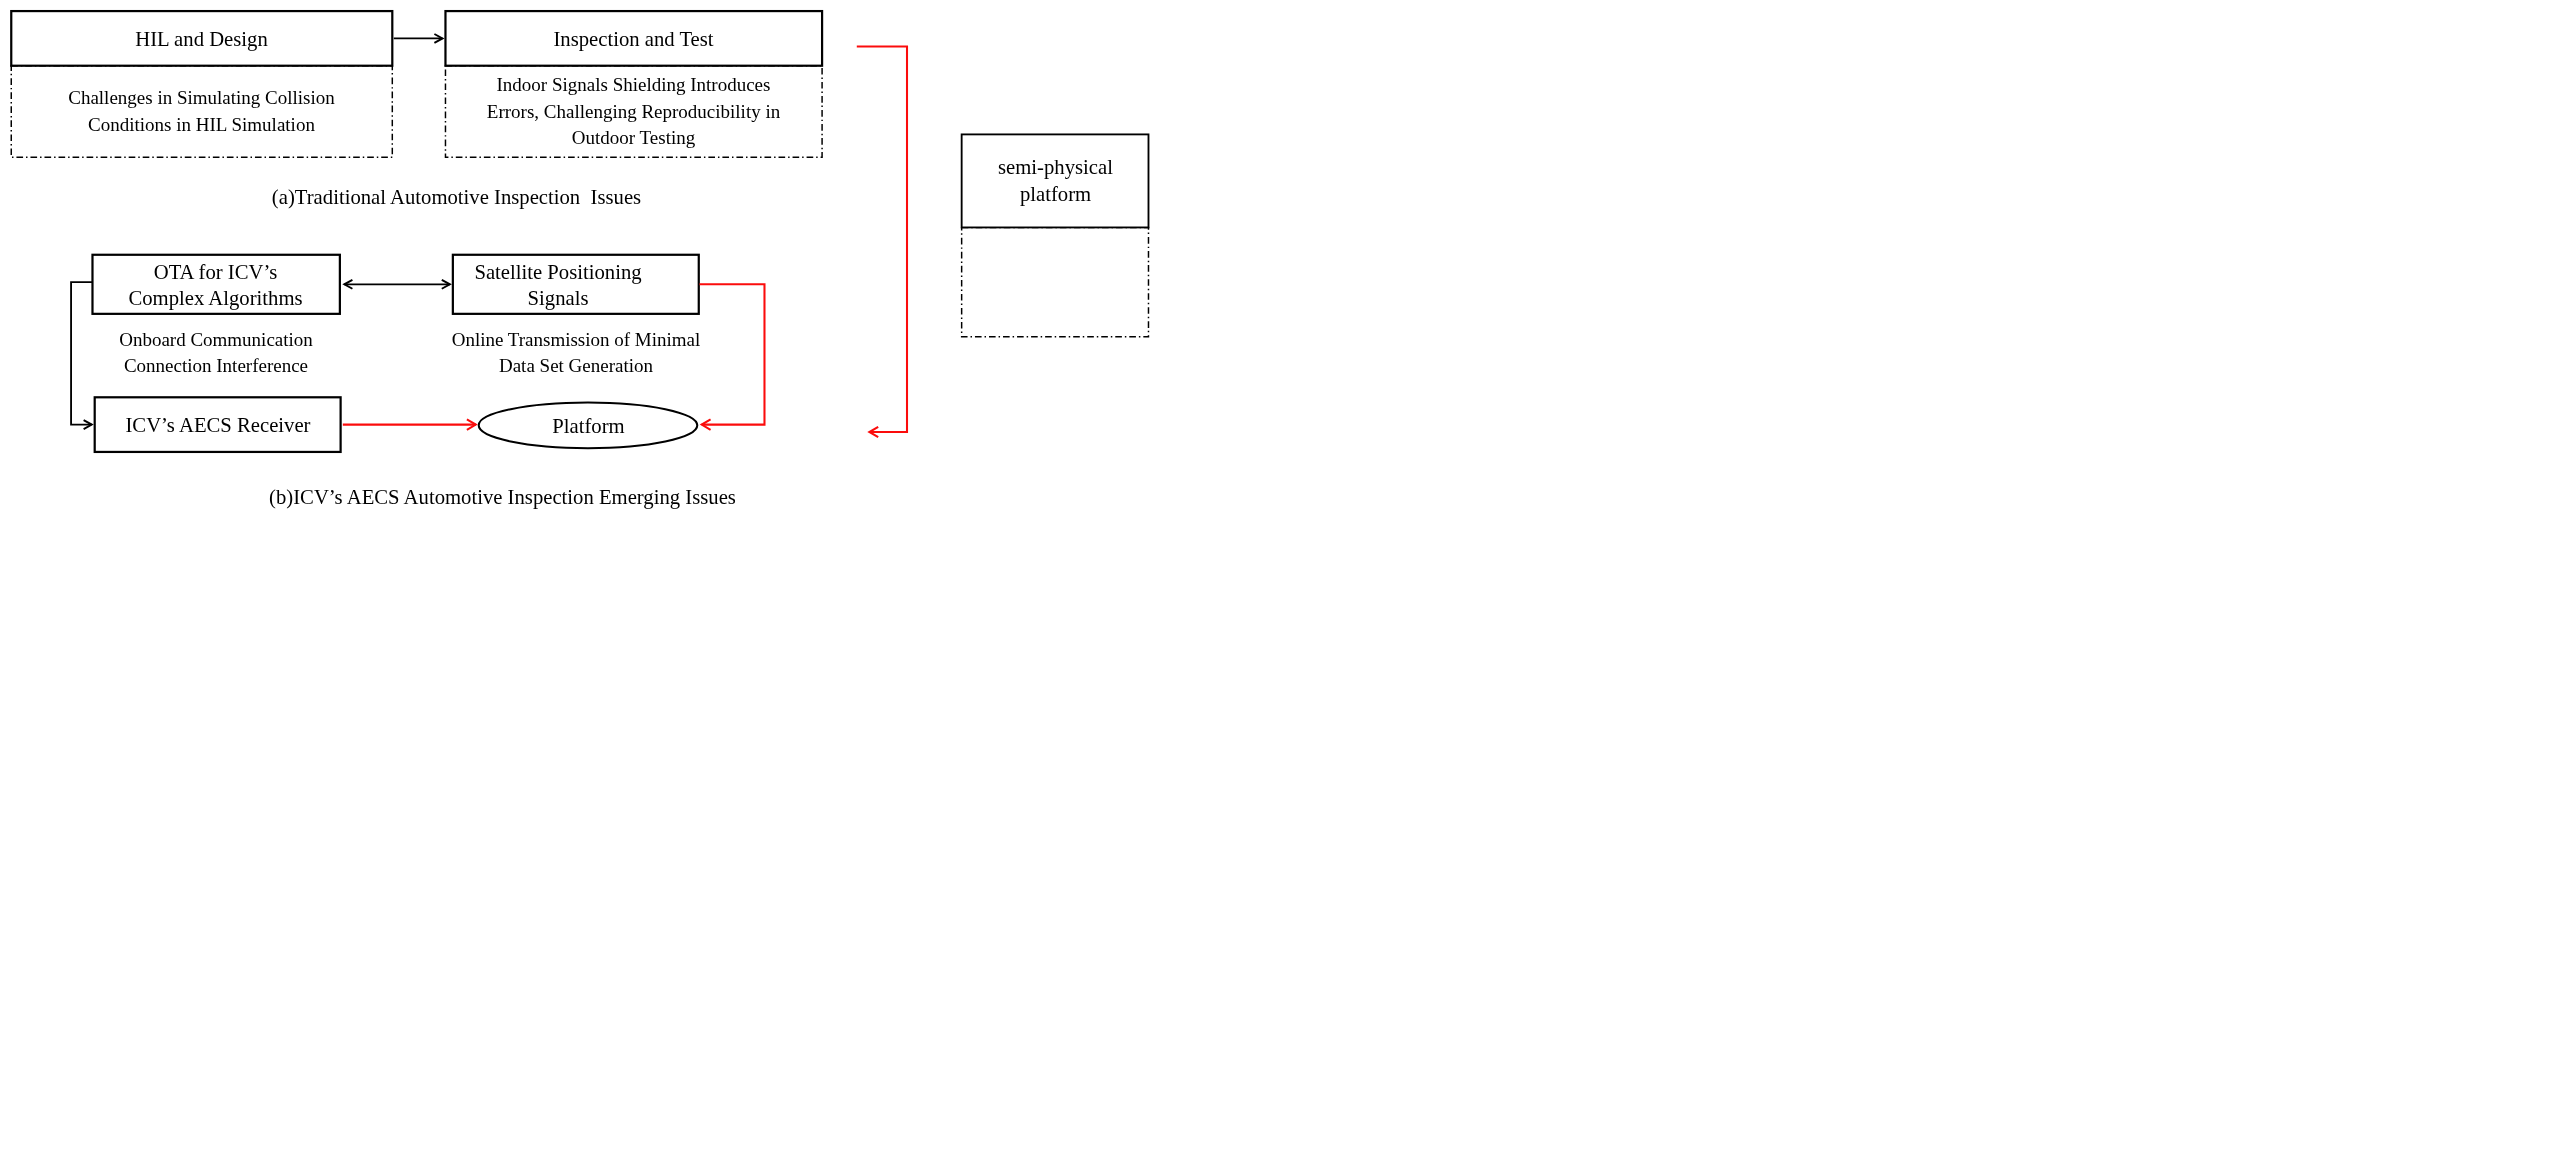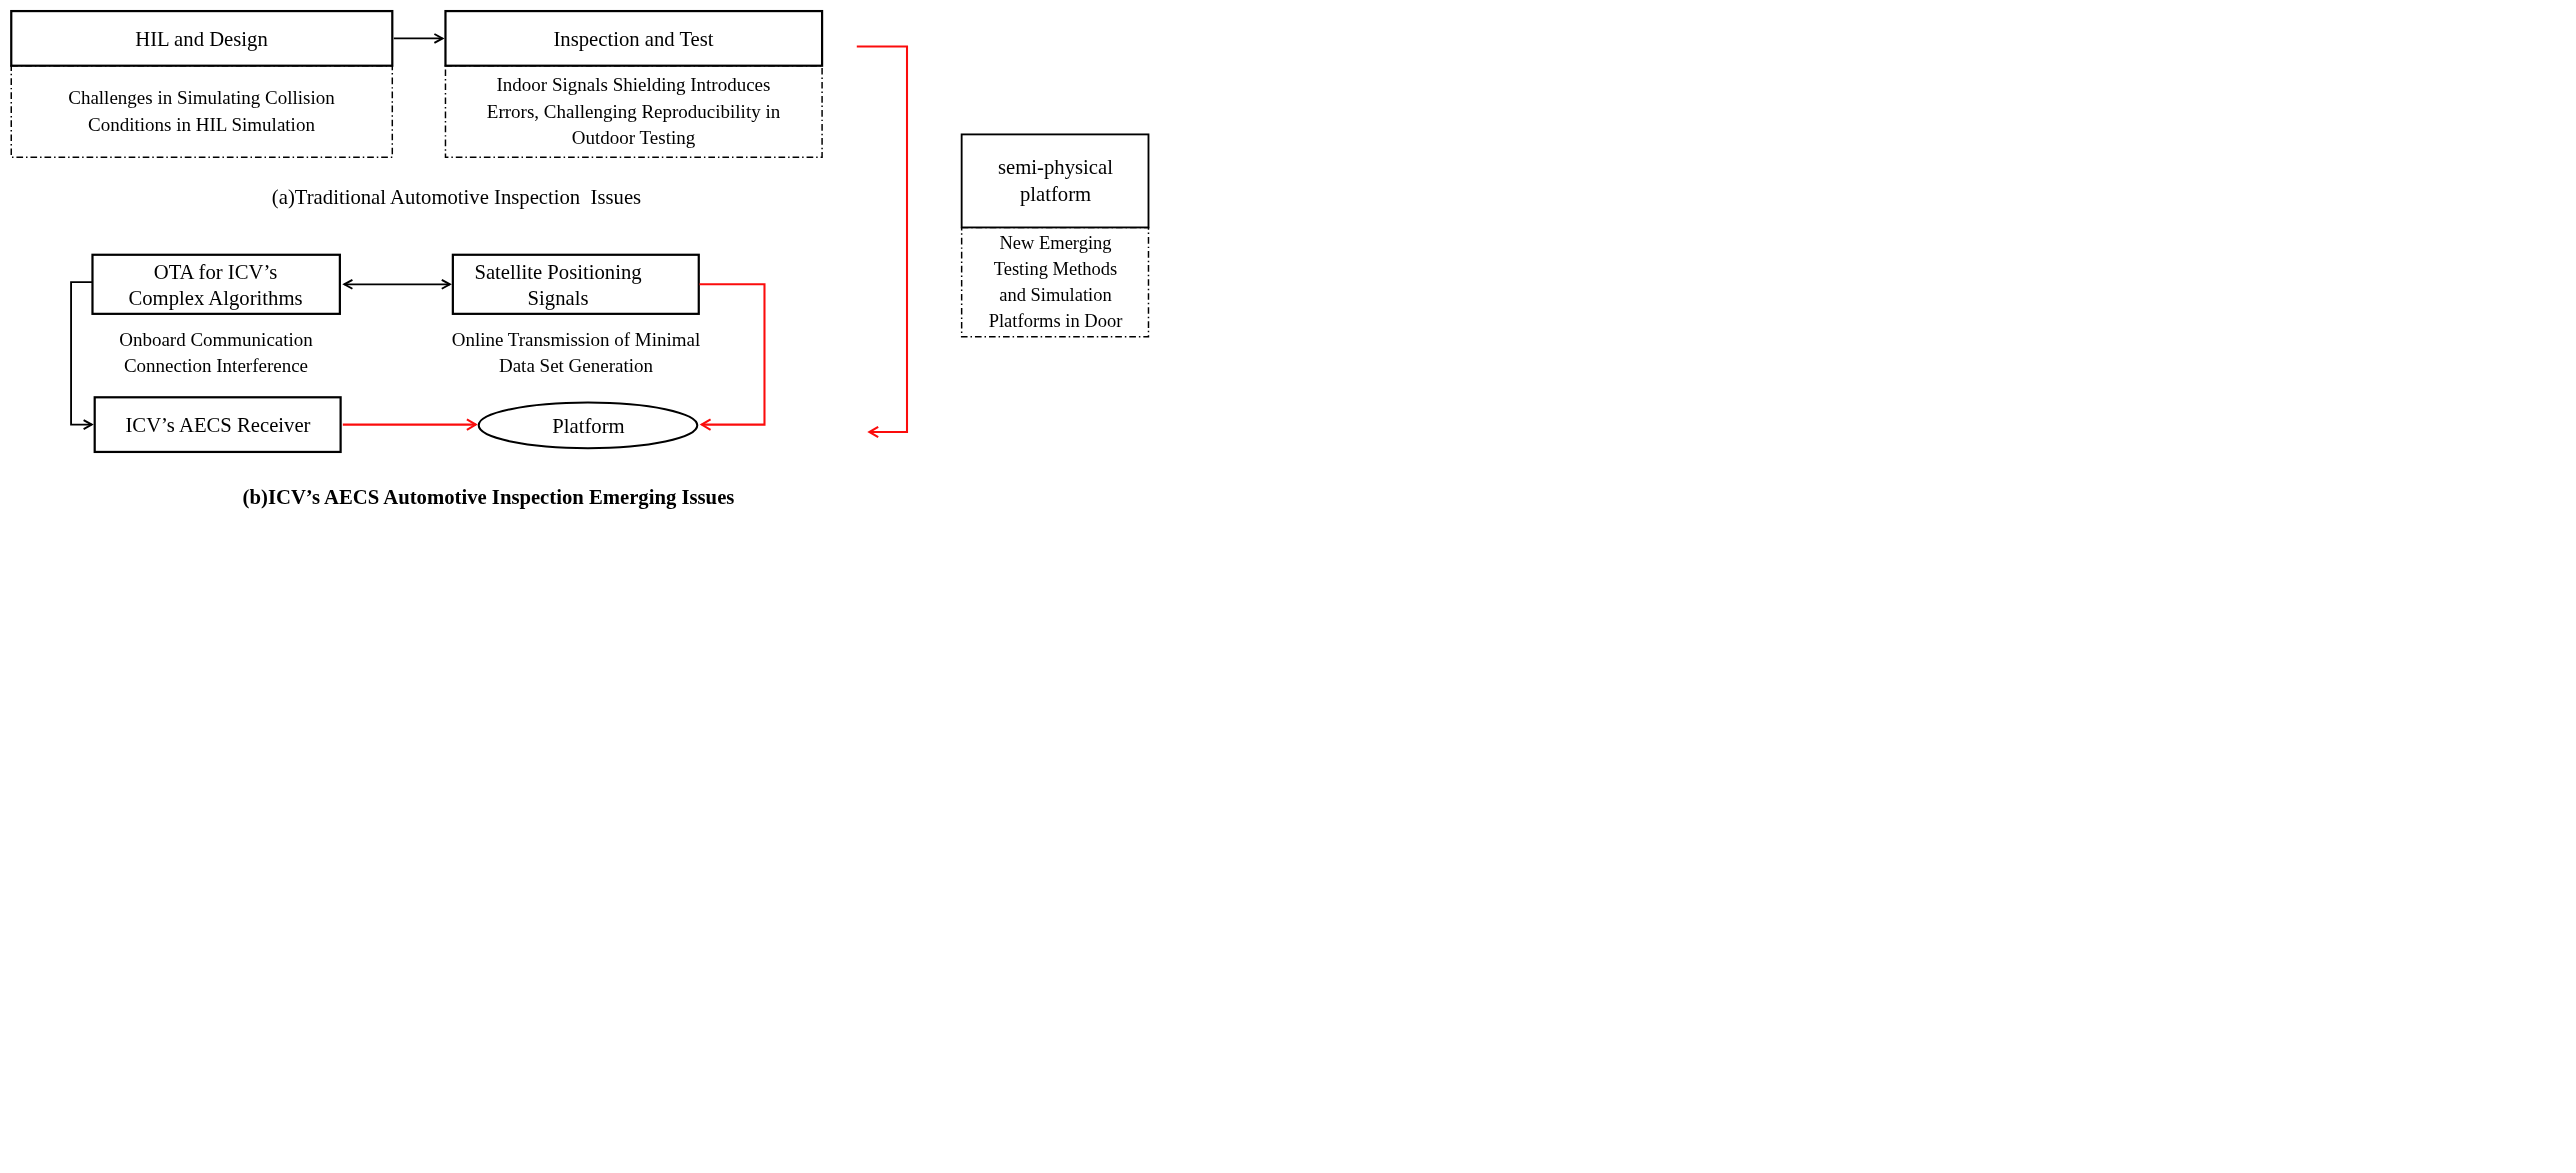--- a/index.html
+++ b/index.html
@@ -89,26 +89,20 @@
     <div>Outdoor Testing</div>
   </div>
 
   <div class="t caption" style="left:176px; top:182px; width:561px; height:29.5px;">(a)Traditional Automotive Inspection  Issues</div>
 
   <div class="t box-label" style="left:962px; top:134px; width:187px; height:93px; line-height:26.6px;">
     <div>semi-physical</div>
     <div>platform</div>
   </div>
 
-  <div class="t side-note" style="left:962px; top:229px; width:187px; height:106px;">
-    <div>New Emerging</div>
-    <div>Testing Methods</div>
-    <div>and Simulation</div>
-    <div>Platforms in Door</div>
-  </div>
 
   <div class="t box-label" style="left:92px; top:255px; width:247px; height:59px;">
     <div>OTA for ICV’s</div>
     <div>Complex Algorithms</div>
   </div>
 
   <div class="t box-label" style="left:453px; top:255px; width:210px; height:59px;">
     <div>Satellite Positioning</div>
     <div>Signals</div>
   </div>
@@ -120,16 +114,16 @@
 
   <div class="t note-text" style="left:432px; top:326px; width:288px; height:53px; line-height:26px;">
     <div>Online Transmission of Minimal</div>
     <div>Data Set Generation</div>
   </div>
 
   <div class="t box-label" style="left:95px; top:397px; width:246px; height:55px;">ICV’s AECS Receiver</div>
 
   <div class="t box-label" style="left:479px; top:403px; width:219px; height:46px;">Platform</div>
 
-  <div class="t caption" style="left:208px; top:482px; width:561px; height:29.5px;font-weight:bold;">(b)ICV’s AECS Automotive Inspection Emerging Issues</div>
+  <div class="t caption" style="left:222px; top:482px; width:561px; height:29.5px;">(b)ICV’s AECS Automotive Inspection Emerging Issues</div>
 
 </div>
 
 
 </body></html>

